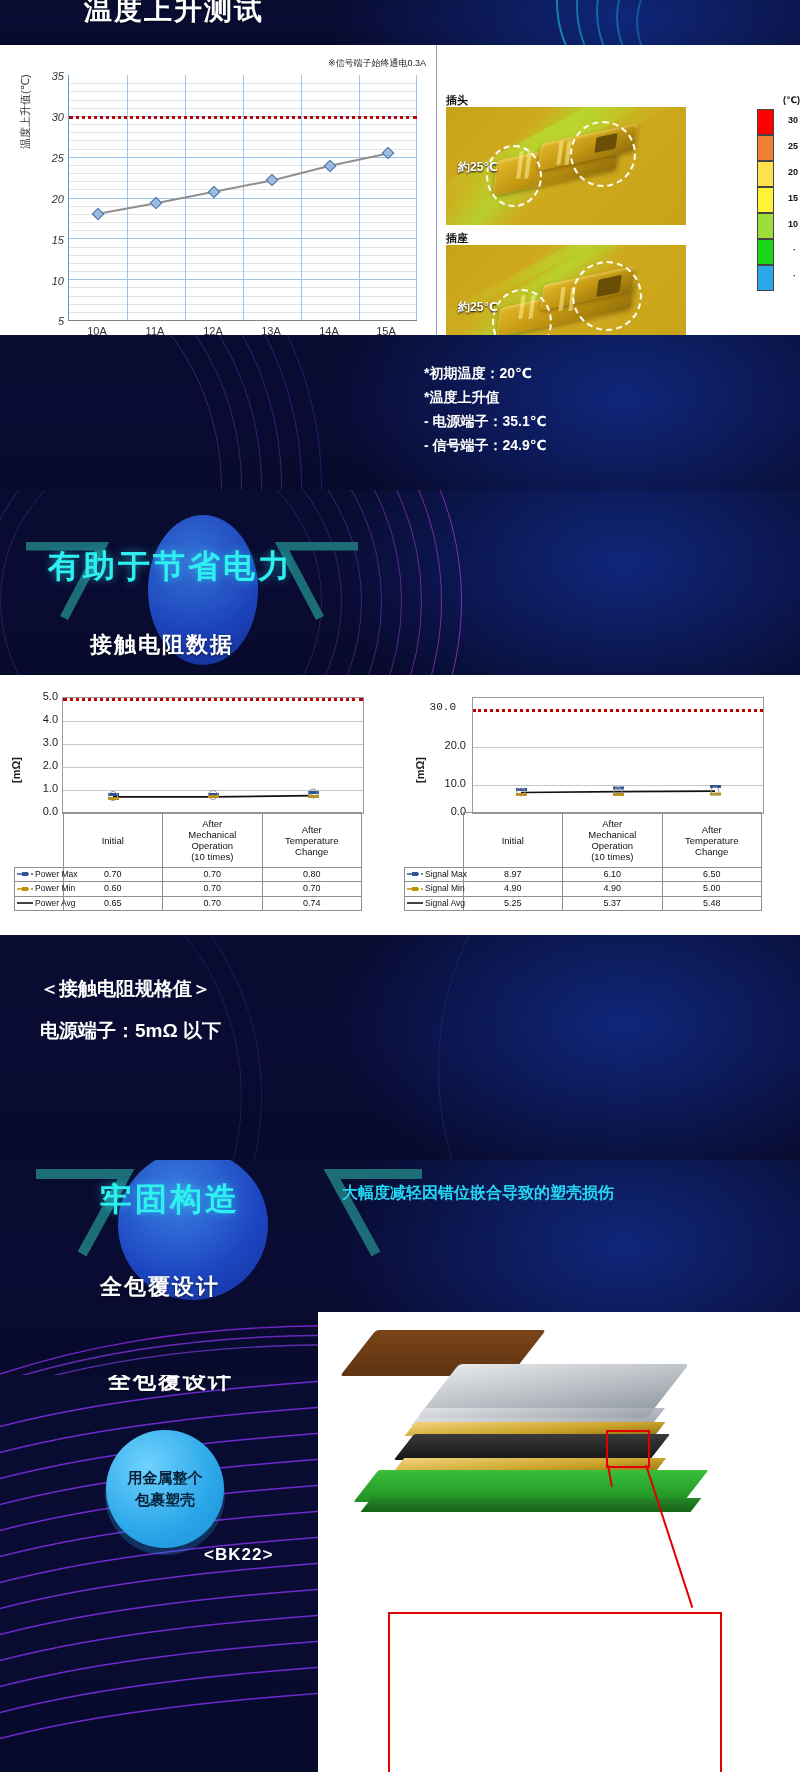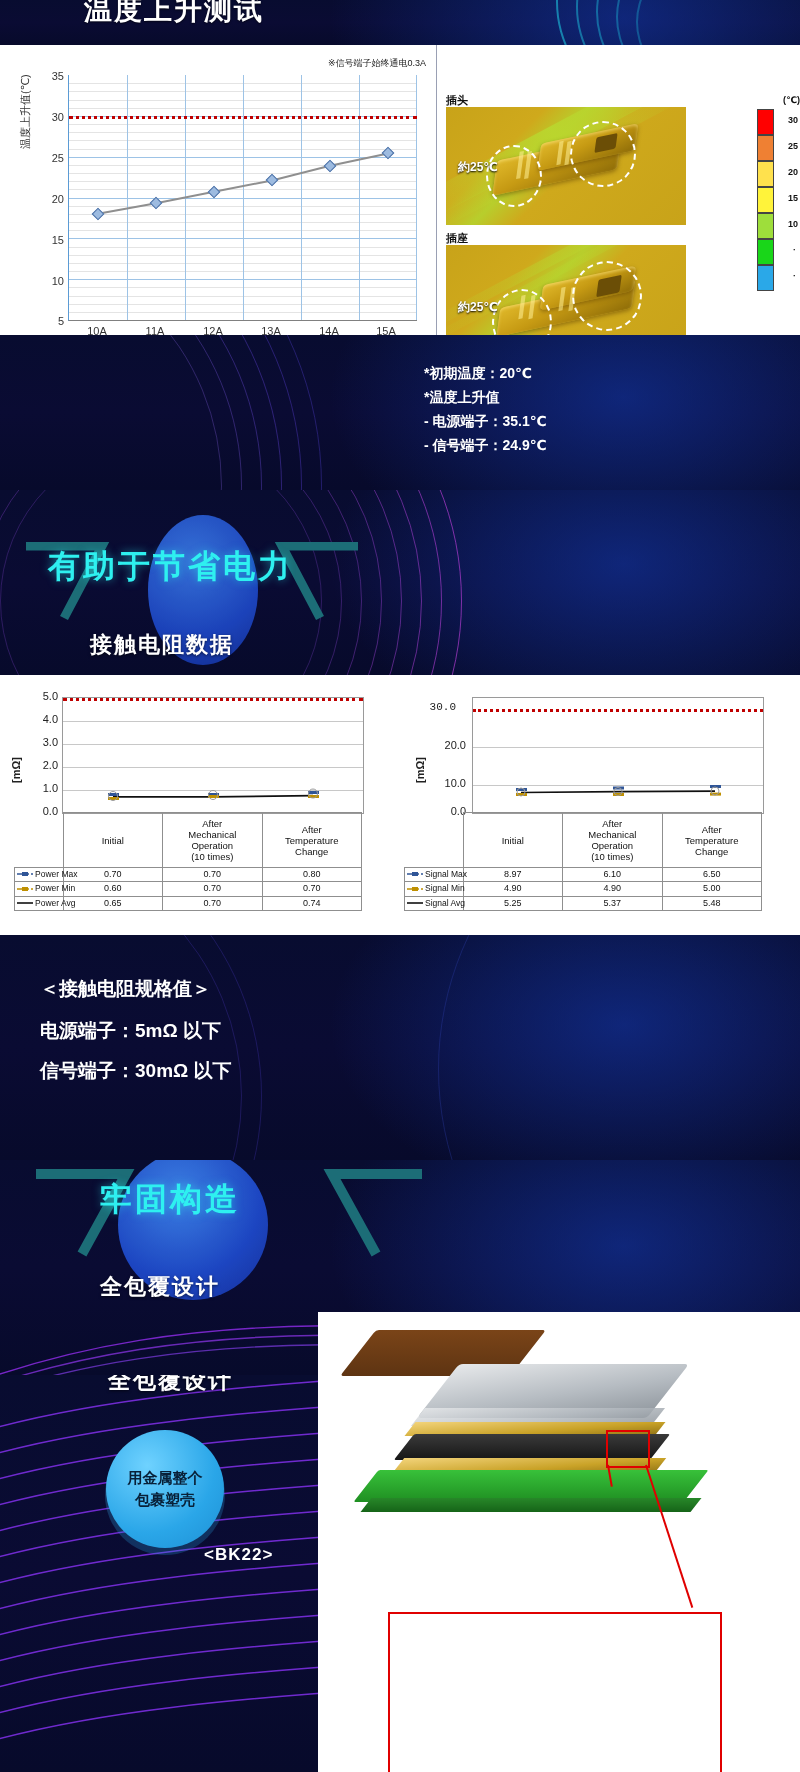--- a/index.html
+++ b/index.html
@@ -25,21 +25,21 @@
 
   
   #lineChart{position:absolute;left:16px;top:8px;width:420px;height:280px;}
   .note-top{position:absolute;right:10px;top:4px;font-size:9px;color:#222;white-space:nowrap;}
   .ylab-rot{position:absolute;left:2px;top:96px;font-size:11px;color:#333;
             transform:rotate(-90deg);transform-origin:left top;white-space:nowrap;}
   .plot{position:absolute;left:52px;top:22px;width:348px;height:245px;border-left:1px solid #5b9bd5;border-bottom:1px solid #808080;background:#fff;}
   .gl-h{position:absolute;left:0;width:100%;height:0;border-top:1px solid #e4e4e4;}
   .gl-h.major{border-top:1px solid #9dc3e6;}
   .gl-v{position:absolute;top:0;height:100%;width:0;border-left:1px solid #9dc3e6;}
-  .ytick{position:absolute;left:20px;width:28px;text-align:right;font-size:11px;color:#333;}
+  .ytick{position:absolute;left:20px;width:28px;text-align:right;font-size:11px;color:#333;font-style:italic;}
   .xtick{position:absolute;top:272px;font-size:11px;color:#333;text-align:center;width:46px;}
   .xaxis-title{position:absolute;top:290px;left:52px;width:348px;text-align:center;font-size:11px;color:#333;}
   .limit-line{position:absolute;left:0;width:100%;height:0;border-top:3px dotted #c00000;}
   .dpt{position:absolute;width:7px;height:7px;background:#9dbbe0;border:1px solid #4a6fa5;transform:translate(-50%,-50%) rotate(45deg);}
 
   
   #thermal{position:absolute;left:440px;top:48px;width:360px;height:285px;}
   .th-cap{position:absolute;font-size:11px;color:#111;font-weight:bold;}
   .th-img{position:absolute;overflow:hidden;background:
         linear-gradient(135deg,#c8a319 0%,#cfa91c 28%,#b8ce2c 40%,#cfa91c 52%,#c8a319 100%);}
@@ -466,30 +466,30 @@
         </table>
     </div>
   </div>
 
   <div class="darkbg" id="band-spec">
     <div class="arc" style="left:-300px;top:-120px;width:560px;height:560px;border:1px solid #3a2ea0;border-radius:50%;opacity:.4;"></div>
     <div class="arc" style="left:-270px;top:-95px;width:510px;height:510px;border:1px solid #4433ae;border-radius:50%;opacity:.35;"></div>
     <div class="arc" style="right:-260px;bottom:-220px;width:620px;height:620px;border:1px solid #2f3fb0;border-radius:50%;opacity:.35;"></div>
     <div class="spec-txt" style="top:36px;">＜接触电阻规格值＞</div>
     <div class="spec-txt" style="top:78px;">电源端子：5mΩ 以下</div>
-    <div class="spec-txt" style="top:118px;">信号端子：30mΩ 以下</div>
   </div>
 
   <div class="darkbg" id="band-strong">
     <div class="ball" style="left:118px;top:-10px;width:150px;height:150px;background:radial-gradient(circle at 40% 30%,#3f86ec,#1e49c9 60%,#15309e 100%);opacity:.95;"></div>
     <svg width="400" height="100" style="position:absolute;left:30px;top:8px;">
       <polyline points="6,6 96,6 52,86" fill="none" stroke="#1c6d77" stroke-width="10"></polyline>
       <polyline points="392,6 302,6 346,86" fill="none" stroke="#1c6d77" stroke-width="10"></polyline>
     </svg>
     <div class="headline" style="left:100px;top:18px;font-size:32px;">牢固构造</div>
+    <div class="subline" style="left:342px;top:20px;width:360px;">大幅度减轻因错位嵌合导致的塑壳损伤</div>
     <div class="section-title" style="left:100px;top:112px;">全包覆设计</div>
     <svg width="800" height="120" style="position:absolute;left:0;bottom:-8px;opacity:.85;">
       <path d="M-20,118 C180,46 420,46 820,108" fill="none" stroke="#8a2be2" stroke-width="1.4"></path>
       <path d="M-20,126 C180,56 420,56 820,116" fill="none" stroke="#7b2fd0" stroke-width="1.4"></path>
       <path d="M-20,134 C180,66 420,66 820,124" fill="none" stroke="#6a33c4" stroke-width="1.4"></path>
     </svg>
   </div>
 
   <div class="darkbg" id="band-cover">
     <svg width="800" height="400" style="position:absolute;left:0;top:0;opacity:.9;">

